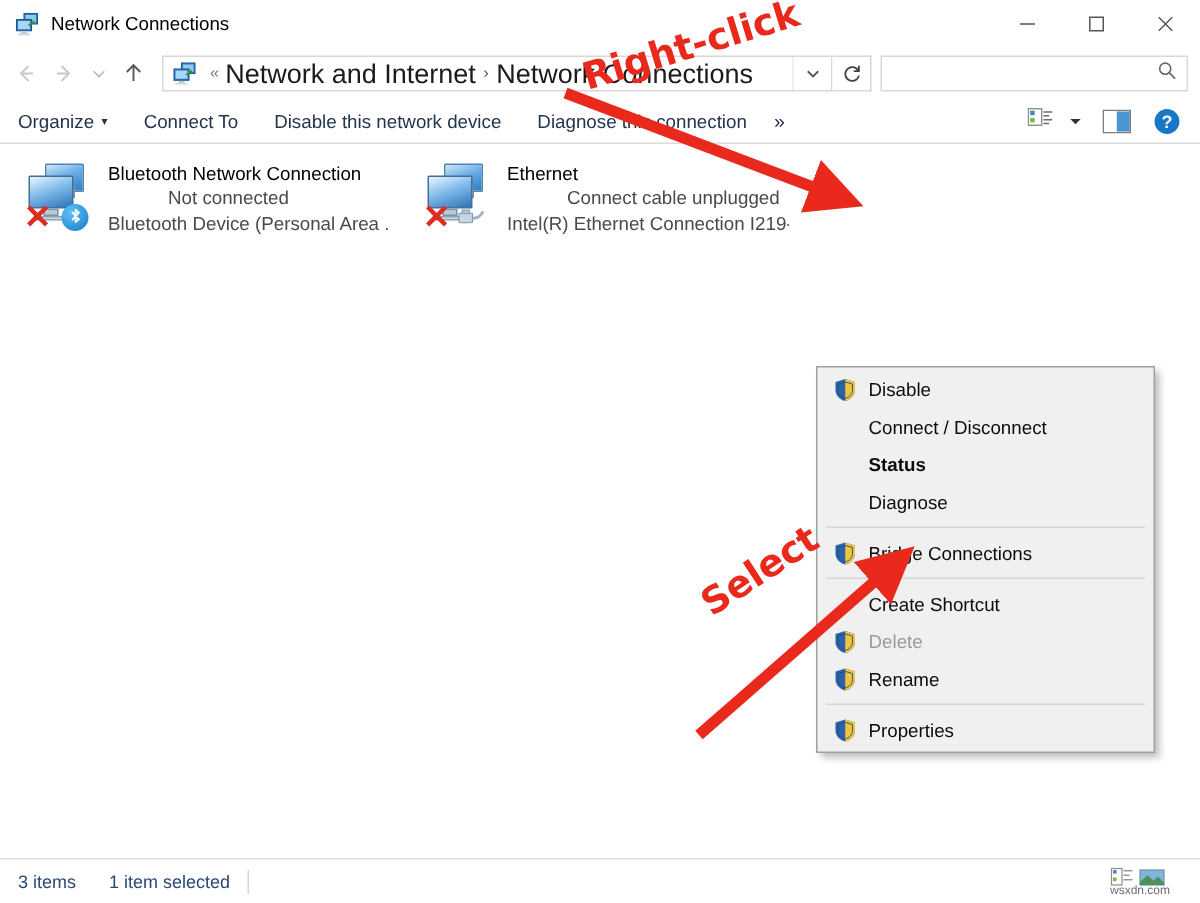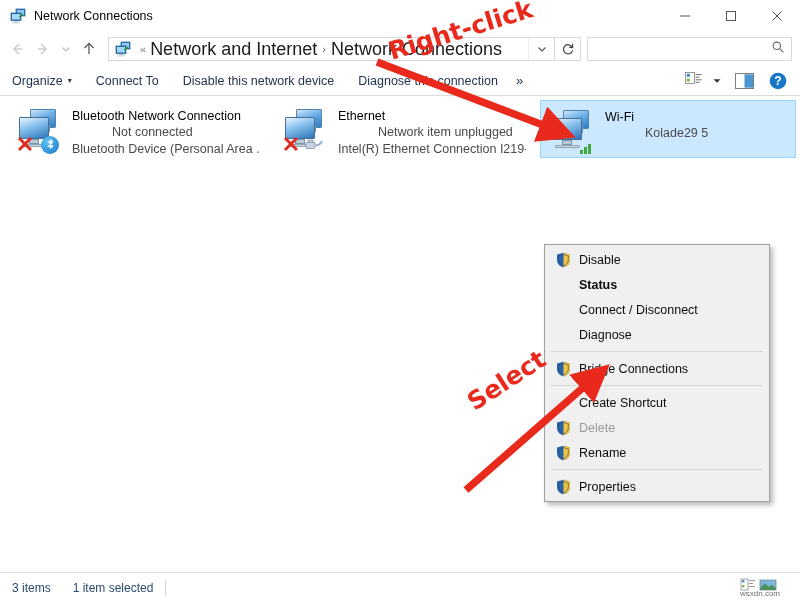--- a/index.html
+++ b/index.html
@@ -383,67 +383,47 @@
         <div class="badge-cable">
           <svg width="22" height="14" viewBox="0 0 22 14">
             <rect x="2" y="4" width="9" height="6.5" rx="1" fill="#c9d6e0" stroke="#7d95a8" stroke-width="0.8"></rect>
             <rect x="4" y="2" width="5" height="2.5" fill="#b5c6d4" stroke="#7d95a8" stroke-width="0.6"></rect>
             <path d="M11 7.5 Q16 7.5 18 3" stroke="#9db4c6" stroke-width="2" fill="none"></path>
           </svg>
         </div>
       </div>
       <div class="tile-lines">
         <div class="tile-name">Ethernet</div>
-        <div class="tile-sub">Network item unplugged</div>
+        <div class="tile-sub">Connect cable unplugged</div>
         <div class="tile-sub2">Intel(R) Ethernet Connection I219-...</div>
       </div>
     </div>
 
-    <div class="tile selected" style="left:540px; top:4px; width:256px;">
-      <div class="tile-icon">
-        <div class="mon-back"></div>
-          <div class="mon-front"></div>
-        <div class="mon-stand"></div>
-          <div class="mon-base"></div>
-        <div class="badge-bars">
-          <svg width="16" height="14" viewBox="0 0 16 14">
-            <rect x="1" y="10" width="3" height="4" fill="#3faa3f"></rect>
-            <rect x="5" y="7" width="3" height="7" fill="#3faa3f"></rect>
-            <rect x="9" y="4" width="3" height="10" fill="#3faa3f"></rect>
-          </svg>
-        </div>
-      </div>
-      <div class="tile-lines">
-        <div class="tile-name">Wi-Fi</div>
-        <div class="tile-sub">Kolade29 5</div>
-        <div class="tile-sub2"></div>
-      </div>
-    </div>
 
     <div class="ctxmenu">
 
       <div class="mi">
         <span class="mi-icon">
           <svg class="shield" viewBox="0 0 15 16">
               <path d="M7.5 0.7 L14 2.6 V8 C14 12 10.8 14.6 7.5 15.3 C4.2 14.6 1 12 1 8 V2.6 Z" fill="#2a63a8"></path>
               <path d="M7.5 0.7 L14 2.6 V8 C14 12 10.8 14.6 7.5 15.3 Z" fill="#f2c33c"></path>
               <path d="M7.5 2.6 L12.3 4 V8 C12.3 11 10 13 7.5 13.6 C5 13 2.7 11 2.7 8 V4 Z" fill="none" stroke="#1d4d86" stroke-width="0.6"></path>
             </svg>
         </span>
         <span class="mi-label">Disable</span>
       </div>
 
+      <div class="mi">
+        <span class="mi-icon"></span>
+        <span class="mi-label">Connect / Disconnect</span>
+      </div>
+
       <div class="mi bold">
         <span class="mi-icon"></span>
         <span class="mi-label">Status</span>
-      </div>
-
-      <div class="mi">
-        <span class="mi-icon"></span>
-        <span class="mi-label">Connect / Disconnect</span>
       </div>
 
       <div class="mi">
         <span class="mi-icon"></span>
         <span class="mi-label">Diagnose</span>
       </div>
 
       <div class="mi-sep"></div>
 
       <div class="mi">

